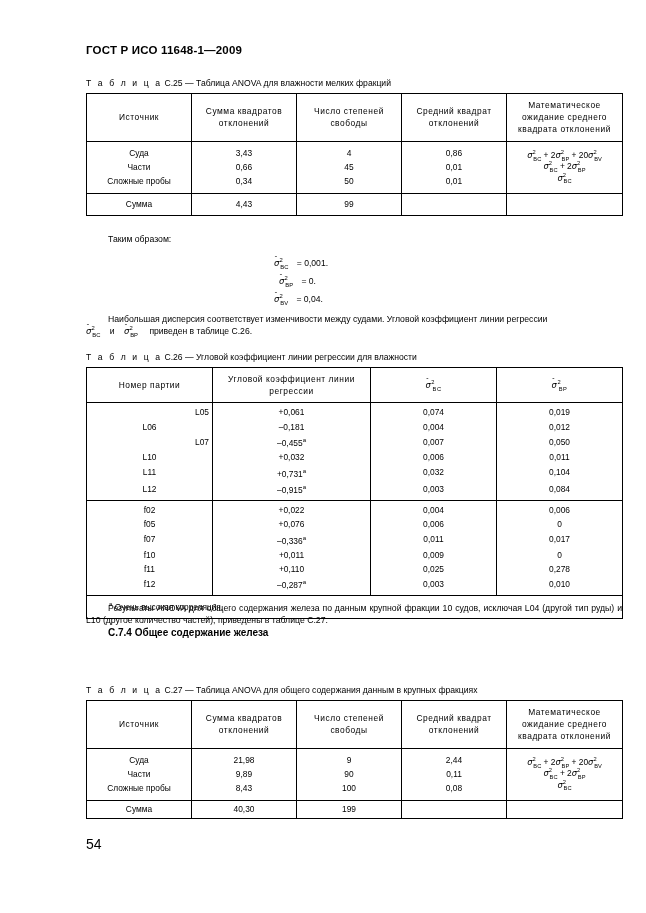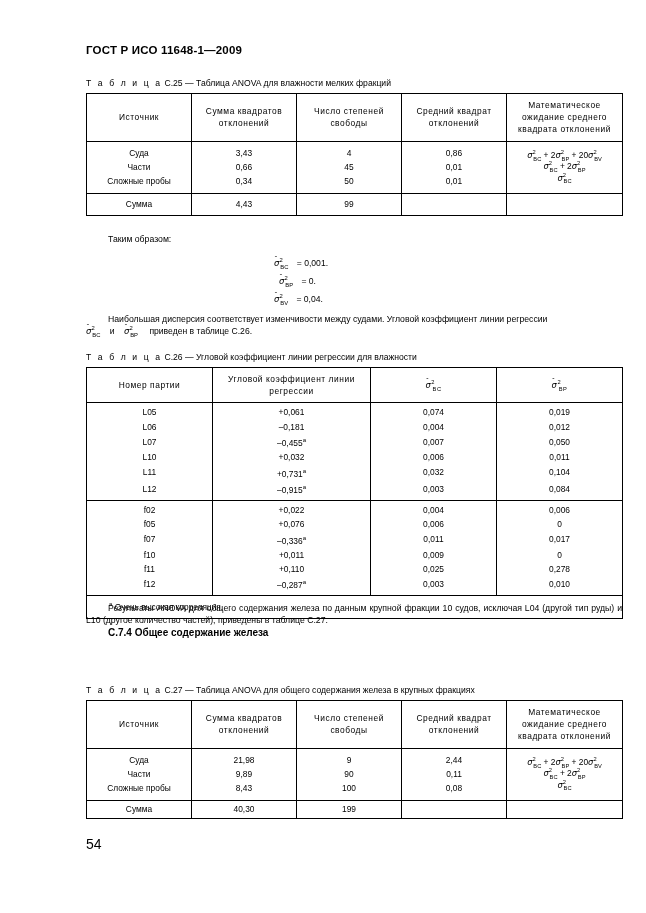--- a/index.html
+++ b/index.html
@@ -246,33 +246,33 @@
         <td>
           <span class="sig"><span class="hat">ˆ</span><span class="base">σ</span><sup>2</sup><sub>BC</sub></span>
         </td>
         <td>
           <span class="sig"><span class="hat">ˆ</span><span class="base">σ</span><sup>2</sup><sub>BP</sub></span>
         </td>
       </tr>
     </thead>
     <tbody id="t26-g1">
         <tr>
-          <td style="border-bottom: 0px; padding-top: 4px; border-top-width: 1.4px;">L05</td>
+          <td style="border-bottom: 0px; padding-top: 4px; border-top-width: 1.4px; text-align: right;">L05</td>
           <td style="border-bottom: 0px; padding-top: 4px; border-top-width: 1.4px;">+0,061</td>
           <td style="border-bottom: 0px; padding-top: 4px; border-top-width: 1.4px;">0,074</td>
           <td style="border-bottom: 0px; padding-top: 4px; border-top-width: 1.4px;">0,019</td>
         </tr>
         <tr>
           <td style="border-top: 0px; border-bottom: 0px;">L06</td>
           <td style="border-top: 0px; border-bottom: 0px;">–0,181</td>
           <td style="border-top: 0px; border-bottom: 0px;">0,004</td>
           <td style="border-top: 0px; border-bottom: 0px;">0,012</td>
         </tr>
         <tr>
-          <td style="border-top: 0px; border-bottom: 0px;">L07</td>
+          <td style="border-top: 0px; border-bottom: 0px; text-align: right;">L07</td>
           <td style="border-top: 0px; border-bottom: 0px;">–0,455<sup style="font-size: 0.72em;">а</sup></td>
           <td style="border-top: 0px; border-bottom: 0px;">0,007</td>
           <td style="border-top: 0px; border-bottom: 0px;">0,050</td>
         </tr>
         <tr>
           <td style="border-top: 0px; border-bottom: 0px;">L10</td>
           <td style="border-top: 0px; border-bottom: 0px;">+0,032</td>
           <td style="border-top: 0px; border-bottom: 0px;">0,006</td>
           <td style="border-top: 0px; border-bottom: 0px;">0,011</td>
         </tr>
@@ -337,21 +337,21 @@
     </tbody>
   </table>
 
   <div class="section-head" style="top:627px;">C.7.4 Общее содержание железа</div>
   <div class="para indent" style="left:55px; top:602px; width:536px;">Результаты ANOVA для общего содержания железа по данным крупной фракции 10 судов, исключая L04 (другой тип руды) и L10 (другое количество частей), приведены в таблице C.27.</div>
 
   <div class="table-caption" style="top:685px;">
     <span class="sp">Т а б л и ц а</span>
     <span>C.27</span>
     <span>—</span>
-    <span>Таблица ANOVA для общего содержания железа в крупных фракциях</span>
+    <span>Таблица ANOVA для общего содержания данным в крупных фракциях</span>
   </div>
 
   <table class="doc-table" id="t27" style="left:55px; top:700px; width:536px;">
     <colgroup>
       <col style="width:105px">
         <col style="width:105px">
         <col style="width:105px">
       <col style="width:105px">
         <col style="width:116px">
     </colgroup>

